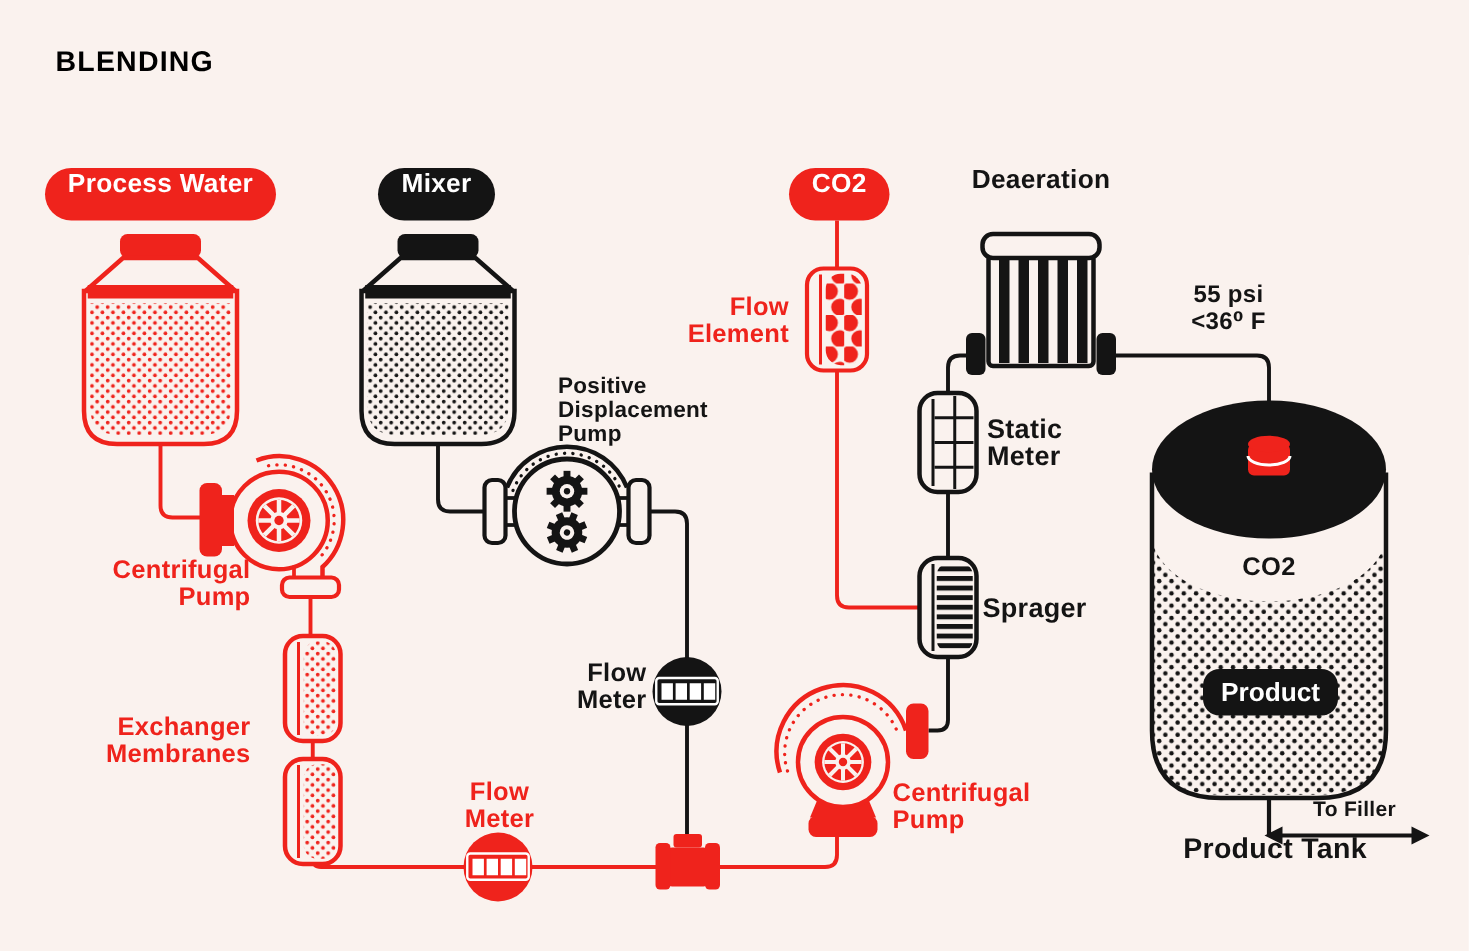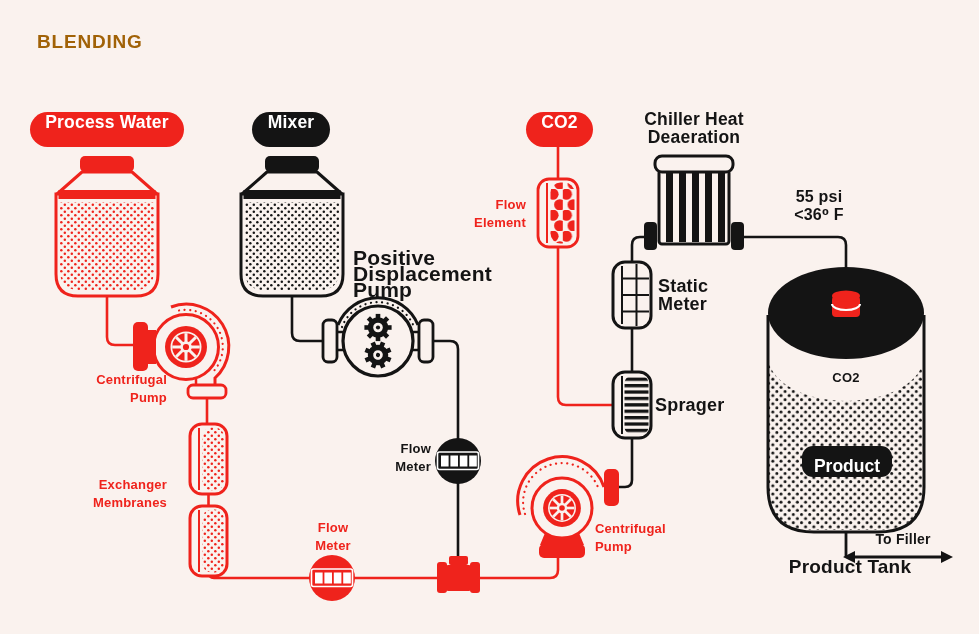--- a/index.html
+++ b/index.html
@@ -3,34 +3,34 @@
 <meta charset="utf-8">
 <style>
   html,body{margin:0;padding:0;}
   .stage{
     position:relative;width:979px;height:634px;overflow:hidden;
     background:#FAF2EE;
     font-family:"Liberation Sans","DejaVu Sans",sans-serif;
     -webkit-font-smoothing:antialiased;
   }
   .stage svg{position:absolute;left:0;top:0;}
-  .lbl{position:absolute;font-weight:800;color:#141414;font-size:13px;line-height:17.5px;letter-spacing:.2px;white-space:nowrap;}
+  .lbl{position:absolute;font-weight:800;color:#141414;font-size:17px;line-height:17.5px;letter-spacing:.2px;white-space:nowrap;}
   .lbl.red{color:#EF231C;}
   .ra{text-align:right;}
   .ca{text-align:center;}
-  .title{position:absolute;left:37px;top:31px;font-weight:800;font-size:19px;letter-spacing:.8px;color:#a16207;}
+  .title{position:absolute;left:37px;top:31px;font-weight:800;font-size:19px;letter-spacing:.8px;color:#000000;}
   .pill{
     position:absolute;height:35px;border-radius:17.5px;display:flex;align-items:flex-start;justify-content:center;
     color:#fff;font-weight:800;font-size:17.5px;letter-spacing:.2px;
   }
   .pill.red{background:#EF231C;}
   .pill.blk{background:#141414;}
   .product-pill{
     position:absolute;left:802px;top:446px;width:90px;height:31px;border-radius:11px;
-    display:flex;align-items:flex-end;justify-content:center;color:#fff;font-weight:800;font-size:17.5px;z-index:3;
+    display:flex;align-items:center;justify-content:center;color:#fff;font-weight:800;font-size:17.5px;z-index:3;
   }
 </style>
 </head>
 <body>
 
 <div class="stage">
 
   <svg width="979" height="634" viewBox="0 0 979 634">
     <defs>
       <pattern id="dotsRed" width="7" height="7" patternUnits="userSpaceOnUse">
@@ -259,33 +259,32 @@
   <div class="lbl red ca" style="left:283px;top:519px;width:100px">
     <div>Flow</div>
     <div>Meter</div>
   </div>
 
   <div class="lbl ra" style="left:331px;top:440px;width:100px;line-height:18px">
     <div>Flow</div>
     <div>Meter</div>
   </div>
 
-  <div class="lbl" style="left:353px;top:250px;font-size:21px;line-height:16px">
+  <div class="lbl" style="left:372px;top:250px;font-size:15px;line-height:16px">
     <div>Positive</div>
     <div>Displacement</div>
     <div>Pump</div>
   </div>
 
   <div class="lbl red ra" style="left:426px;top:196px;width:100px">
     <div>Flow</div>
     <div>Element</div>
   </div>
 
   <div class="lbl ca" style="left:609px;top:111px;width:170px;font-size:17.5px">
-    <div>Chiller Heat</div>
     <div>Deaeration</div>
   </div>
 
   <div class="lbl" style="left:658px;top:277px;font-size:18px;line-height:18px">
     <div>Static</div>
     <div>Meter</div>
   </div>
 
   <div class="lbl" style="left:655px;top:397px;font-size:18px">
     <div>Sprager</div>

